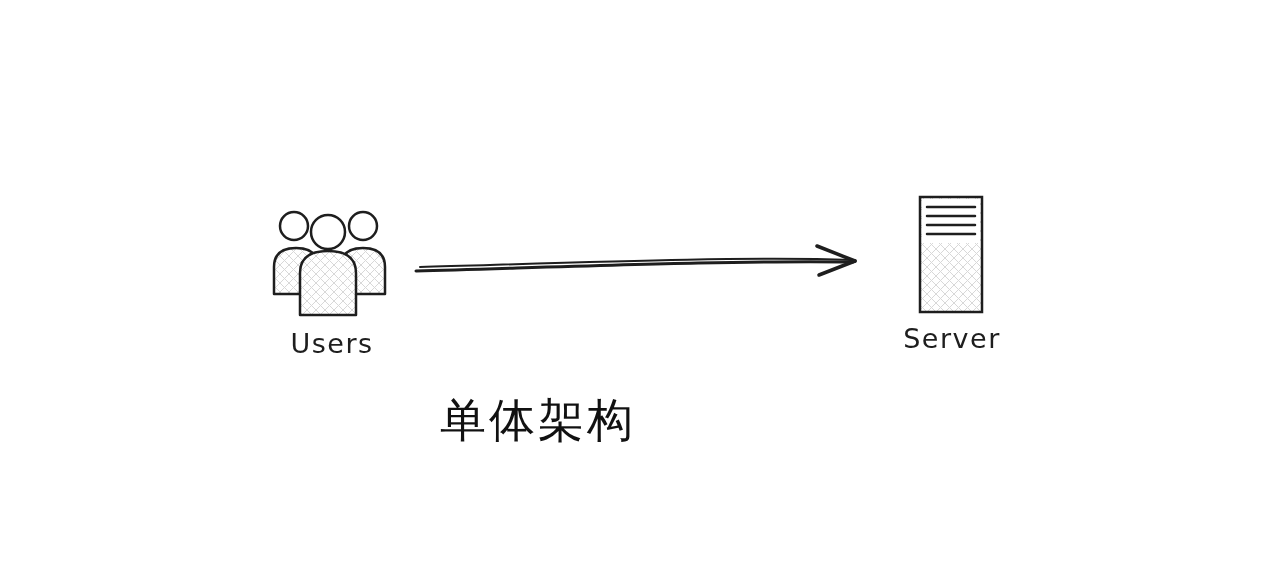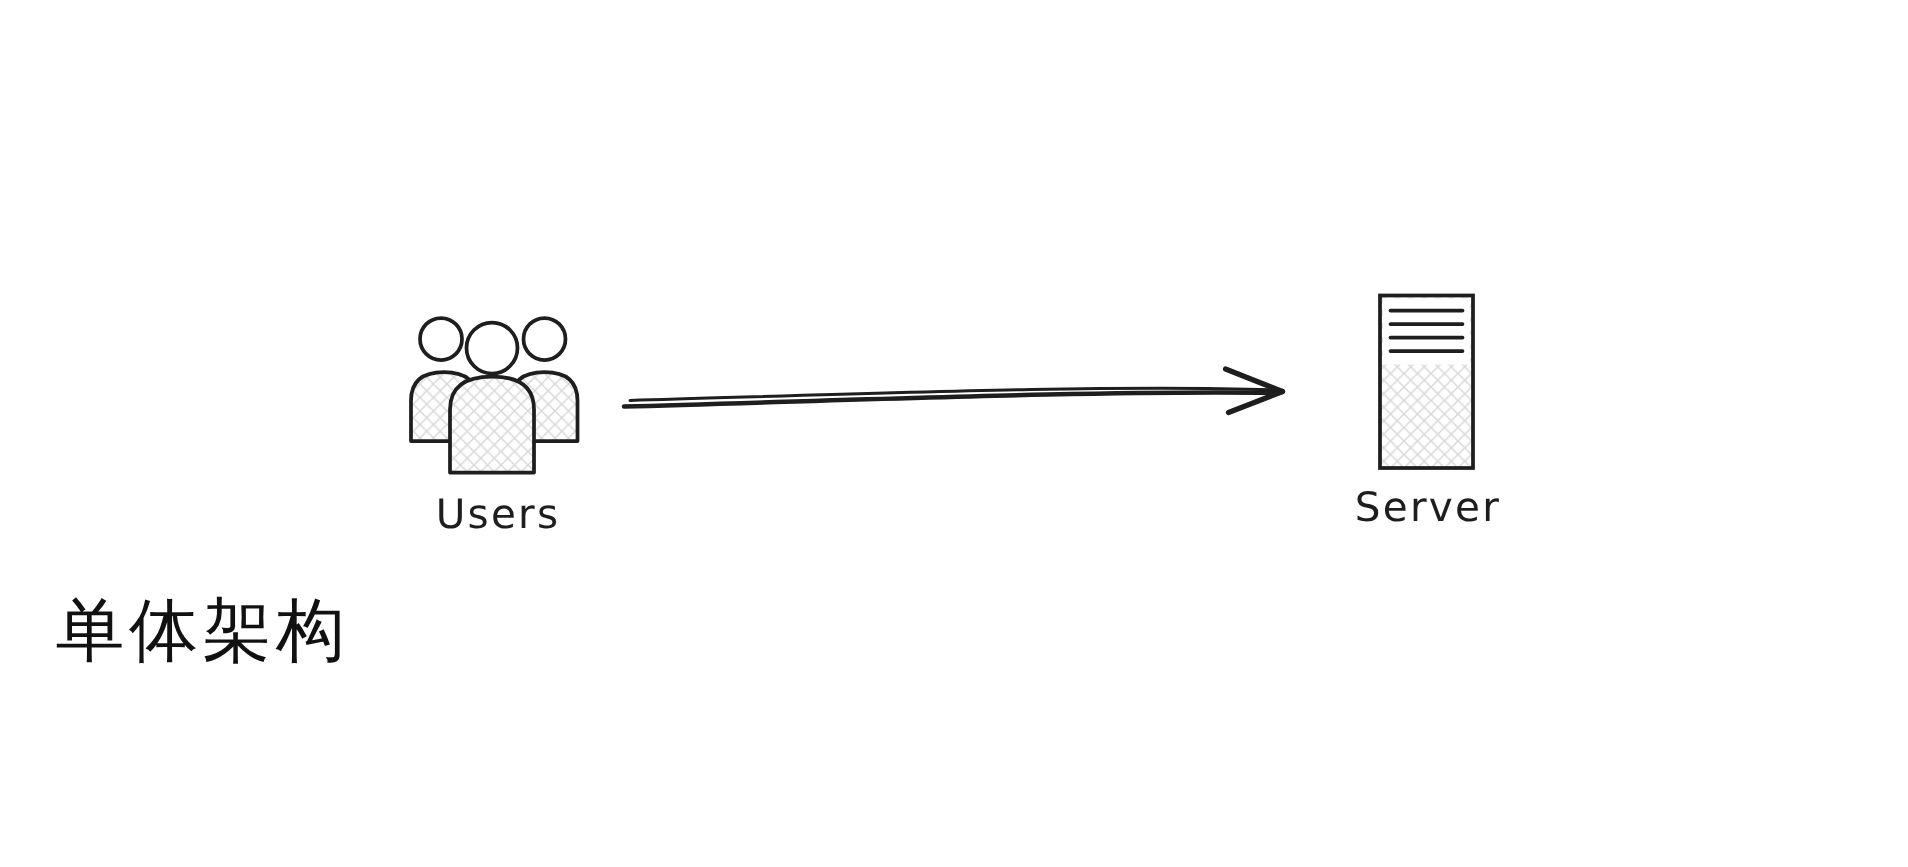--- a/index.html
+++ b/index.html
@@ -36,26 +36,26 @@
     left: 412px;
     top: 238px;
     width: 452px;
     height: 48px;
   }
   .diagram-title {
     position: absolute;
     left: 0;
     top: 390px;
     width: 1076px;
+    text-align: center;
     font-size: 46px;
     font-weight: 500;
     letter-spacing: 3px;
     color: #111111;
     font-family: "Liberation Sans", "DejaVu Sans", sans-serif;
-    padding-left: 37px;
   }
   svg { display: block; }
 </style>
 </head>
 <body>
 
 <div class="canvas">
 
   <div class="node node-users">
     <span>

